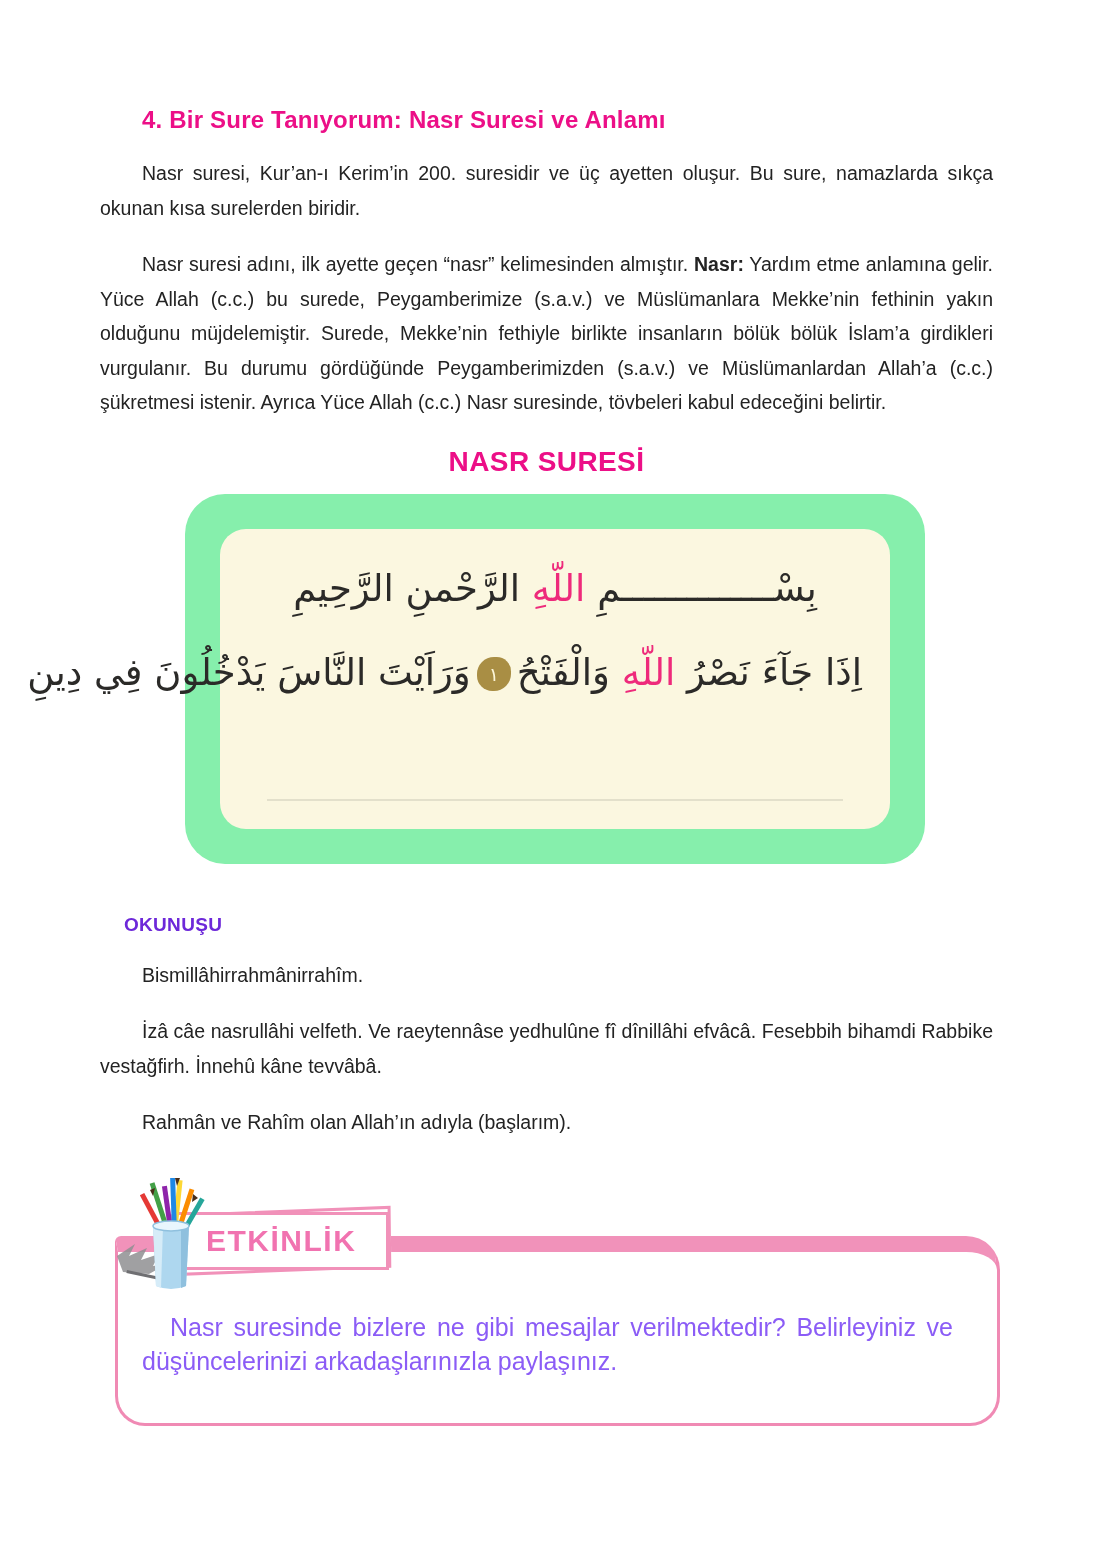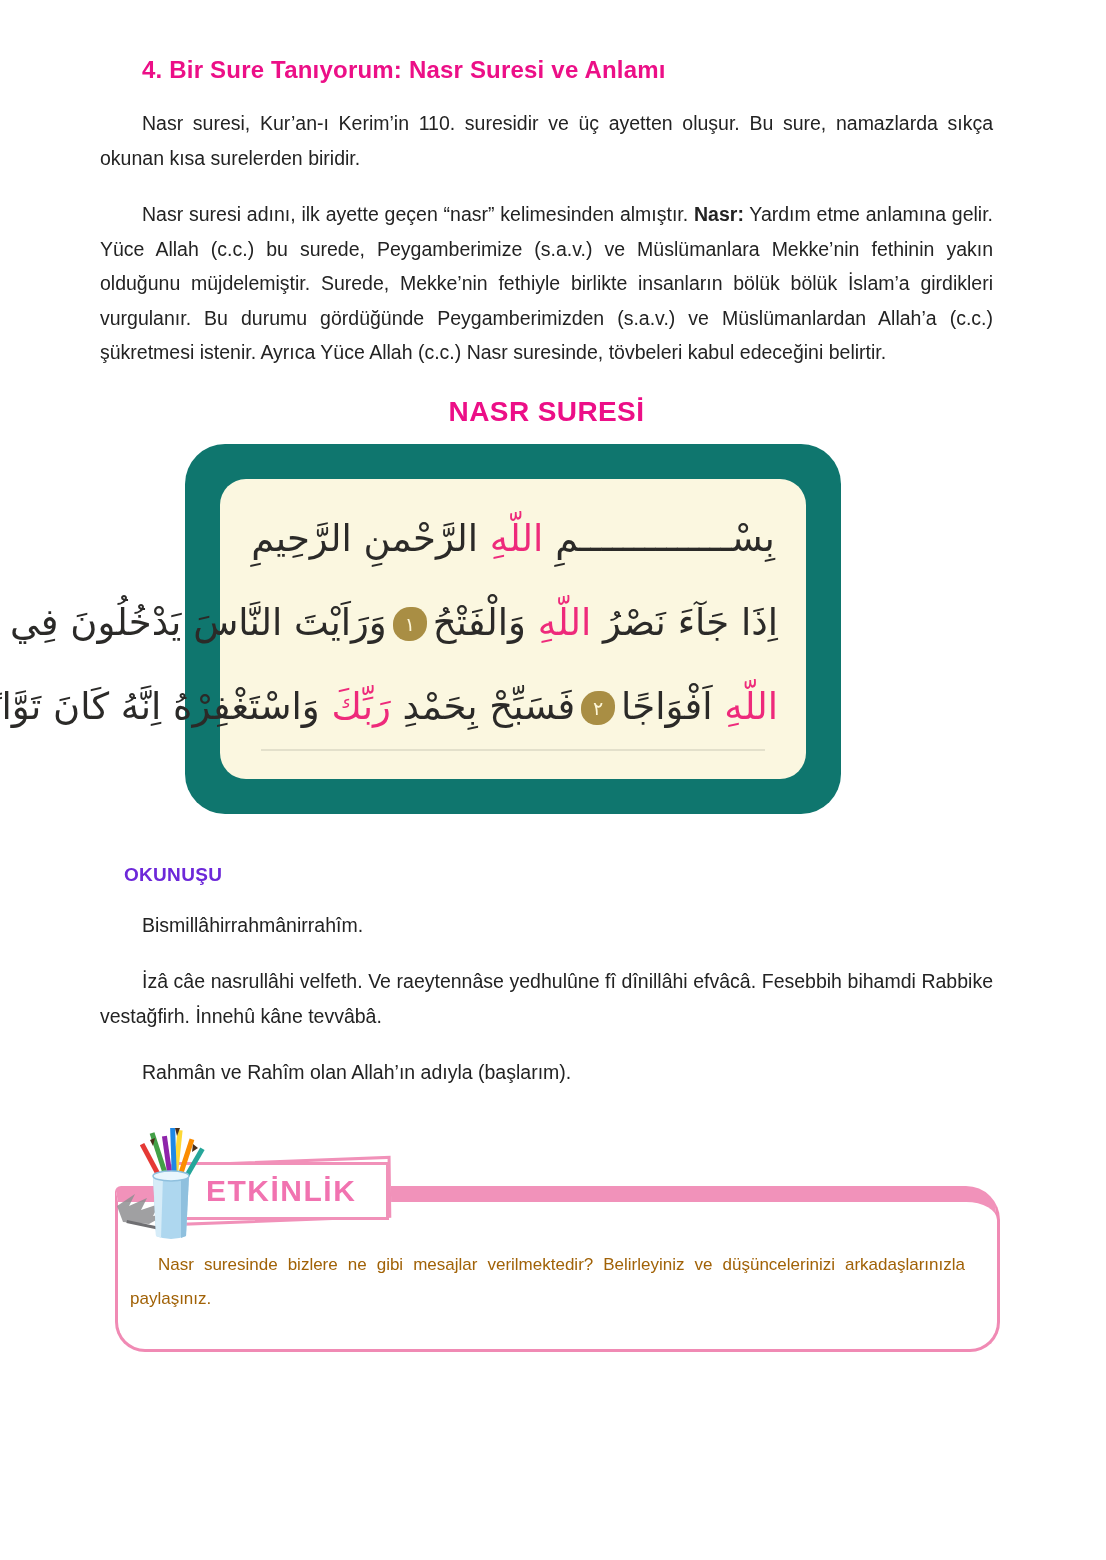--- a/index.html
+++ b/index.html
@@ -11,21 +11,21 @@
     color:#232323;
     overflow:hidden;
     box-sizing:border-box;
   }
   .content{
     position:relative;
     padding:0 113px 0 100px;
   }
   .section-title{
     margin:0;
-    padding-top:56px;
+    padding-top:106px;
     margin-left:42px;
     font-size:24px;
     font-weight:bold;
     color:#ec0f87;
     letter-spacing:.2px;
   }
   p.body-par{
     margin:0;
     margin-top:22px;
     font-size:19.5px;
@@ -38,24 +38,24 @@
     margin:0;
     margin-top:26px;
     text-align:center;
     font-size:28px;
     font-weight:bold;
     color:#ec0f87;
     letter-spacing:.4px;
   }
   
   .quran-box{
-    width:656px;
+    width:740px;
     height:370px;
     margin:16px 0 0 85px;
-    background:#0f766e;
+    background:#86efac;
     border-radius:40px;
     box-sizing:border-box;
     padding:35px;
   }
   .quran-inner{
     position:relative;
     width:100%;height:100%;
     background:#fbf7e0;
     border-radius:26px;
     box-sizing:border-box;
@@ -120,26 +120,26 @@
   .activity-box{
     box-sizing:border-box;
     width:100%;
     border:3px solid #f08ab4;
     border-top:16px solid #f192ba;
     border-radius:6px 34px 30px 30px;
     padding:46px 32px 32px 12px;
     background:#ffffff;
   }
   .activity-text{
-    margin:0;
-    font-size:17px;
+    margin:12px;
+    font-size:25px;
     line-height:34.5px;
     text-align:justify;
     text-indent:28px;
-    color:#a16207;
+    color:#8b5cf6;
   }
   .etkinlik-label{
     position:absolute;
     left:58px;
     top:-24px;
     z-index:3;
   }
   .etkinlik-outline{
     position:absolute;
     inset:-2px;
@@ -170,31 +170,30 @@
   }
 </style>
 </head>
 <body>
 
 <div class="page">
   <div class="content">
 
     <h1 class="section-title">4. Bir Sure Tanıyorum: Nasr Suresi ve Anlamı</h1>
 
-    <p class="body-par">Nasr suresi, Kur’an-ı Kerim’in 110. suresidir ve üç ayetten oluşur. Bu sure, namazlarda sıkça okunan kısa surelerden biridir.</p>
+    <p class="body-par">Nasr suresi, Kur’an-ı Kerim’in 200. suresidir ve üç ayetten oluşur. Bu sure, namazlarda sıkça okunan kısa surelerden biridir.</p>
 
     <p class="body-par"><span>Nasr suresi adını, ilk ayette geçen “nasr” kelimesinden almıştır.</span> <b>Nasr:</b> <span>Yardım etme anlamına gelir. Yüce Allah (c.c.) bu surede, Peygamberimize (s.a.v.) ve Müslümanlara Mekke’nin fethinin yakın olduğunu müjdelemiştir. Surede, Mekke’nin fethiyle birlikte insanların bölük bölük İslam’a girdikleri vurgulanır. Bu durumu gördüğünde Peygamberimizden (s.a.v.) ve Müslümanlardan Allah’a (c.c.) şükretmesi istenir. Ayrıca Yüce Allah (c.c.) Nasr suresinde, tövbeleri kabul edeceğini belirtir.</span></p>
 
     <h2 class="sura-heading">NASR SURESİ</h2>
 
     <div class="quran-box">
       <div class="quran-inner">
         <div class="ar-line"><span>بِسْــــــــــــــمِ</span> <span class="ar-pink">اللّهِ</span> <span>الرَّحْمنِ الرَّحِيمِ</span></div>
         <div class="ar-line"><span>اِذَا جَآءَ نَصْرُ</span> <span class="ar-pink">اللّهِ</span> <span>وَالْفَتْحُ</span><span class="verse-marker">١</span><span>وَرَاَيْتَ النَّاسَ يَدْخُلُونَ فِي دِينِ</span></div>
-        <div class="ar-line"><span class="ar-pink">اللّهِ</span> <span>اَفْوَاجًا</span><span class="verse-marker">٢</span><span>فَسَبِّحْ بِحَمْدِ</span> <span class="ar-pink">رَبِّكَ</span> <span>وَاسْتَغْفِرْهُ اِنَّهُ كَانَ تَوَّابًا</span><span class="verse-marker">٣</span></div>
         <div class="quran-divider"></div>
       </div>
     </div>
 
     <h3 class="sub-heading">OKUNUŞU</h3>
     <p class="body-par">Bismillâhirrahmânirrahîm.</p>
     <p class="body-par">İzâ câe nasrullâhi velfeth. Ve raeytennâse yedhulûne fî dînillâhi efvâcâ. Fesebbih bihamdi Rabbike vestağfirh. İnnehû kâne tevvâbâ.</p>
 
     <p class="body-par">Rahmân ve Rahîm olan Allah’ın adıyla (başlarım).</p>
 

